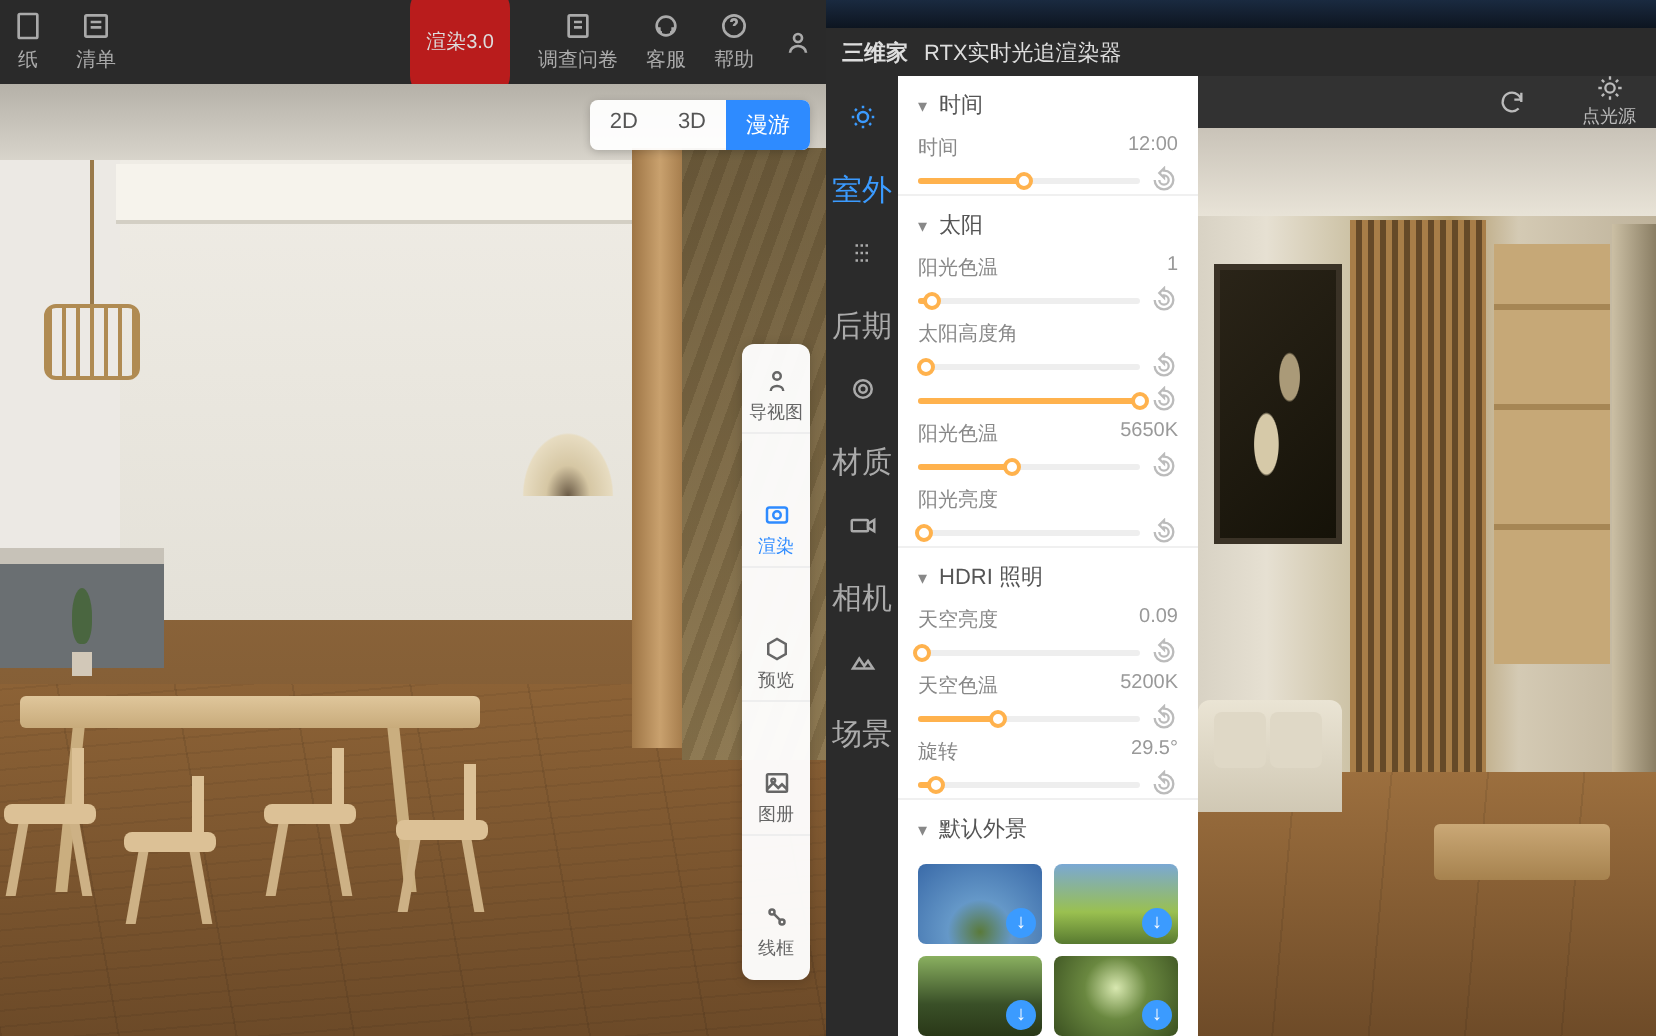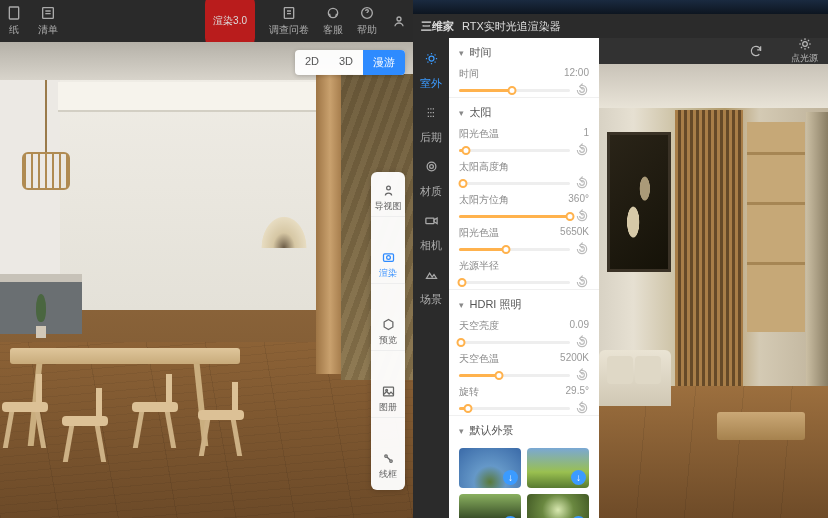--- a/index.html
+++ b/index.html
@@ -102,21 +102,21 @@
 .side-toolbar .tbtn.active { color:#2e8bff; }
 .side-toolbar .tbtn svg { width:15px; height:15px; }
 
 
 .right-app { flex:1; height:518px; position:relative; display:flex; flex-direction:column; background:#000; }
 .right-header { height:14px; background:linear-gradient(180deg,#1a2a40,#0d1520); }
 .right-title { height:24px; background:#2b2b2b; color:#ddd; display:flex; align-items:center; padding:0 8px; font-size:11px; gap:8px;}
 .right-title .logo{font-weight:bold;}
 .right-body { flex:1; display:flex; overflow:hidden; }
 .dark-rail { width:36px; background:#2b2b2b; display:flex; flex-direction:column; align-items:center; padding-top:6px;}
-.dark-rail .ritem{ width:100%; padding:7px 0; display:flex; flex-direction:column; align-items:center; color:#aaa; font-size:11px; gap:10px; cursor:pointer;text-align:center;}
+.dark-rail .ritem{ width:100%; padding:7px 0; display:flex; flex-direction:column; align-items:center; color:#aaa; font-size:15px; gap:20px; cursor:pointer;text-align:center;}
 .dark-rail .ritem.active{ color:#3b9bff; }
 .dark-rail .ritem svg{width:15px;height:15px;}
 .panel { width:150px; background:#fff; display:flex; flex-direction:column; overflow:hidden;}
 .panel .section-head{ padding:7px 10px 4px; font-size:11px; color:#555; display:flex; align-items:center; gap:6px; border-top:1px solid #f0f0f0;}
 .panel .section-head.first{border-top:none;}
 .panel .section-head::before{content:"▾"; font-size:9px; color:#888;}
 .panel .row{ padding:3px 10px 0; }
 .panel .row .lbl{ display:flex; justify-content:space-between; font-size:10px; color:#888; margin-bottom:2px;}
 .panel .row .lbl .val{color:#999;}
 .panel .row .ctrl{ display:flex; align-items:center; gap:5px;}
@@ -386,24 +386,20 @@
             <div class="slider">
               <div class="fill" style="width:4%"></div>
               <div class="knob" style="left:4%"></div>
             </div>
             <svg class="reset" viewBox="0 0 24 24" fill="none" stroke="currentColor" stroke-width="2">
               <path d="M4 12a8 8 0 108-8V2L8 6l4 4V8a4 4 0 11-4 4"></path>
             </svg>
           </div>
         </div>
       <div class="row">
-          <div class="lbl">
-            <span>太阳方位角</span>
-            <span class="val">360°</span>
-          </div>
         <div class="ctrl">
             <div class="slider">
               <div class="fill" style="width:100%"></div>
               <div class="knob" style="left:100%"></div>
             </div>
             <svg class="reset" viewBox="0 0 24 24" fill="none" stroke="currentColor" stroke-width="2">
               <path d="M4 12a8 8 0 108-8V2L8 6l4 4V8a4 4 0 11-4 4"></path>
             </svg>
           </div>
         </div>
@@ -417,21 +413,21 @@
               <div class="fill" style="width:42%"></div>
               <div class="knob" style="left:42%"></div>
             </div>
             <svg class="reset" viewBox="0 0 24 24" fill="none" stroke="currentColor" stroke-width="2">
               <path d="M4 12a8 8 0 108-8V2L8 6l4 4V8a4 4 0 11-4 4"></path>
             </svg>
           </div>
         </div>
       <div class="row">
           <div class="lbl">
-            <span>光源半径</span>
+            <span>阳光亮度</span>
             <span class="val"></span>
           </div>
         <div class="ctrl">
             <div class="slider">
               <div class="fill" style="width:3%"></div>
               <div class="knob" style="left:3%"></div>
             </div>
             <svg class="reset" viewBox="0 0 24 24" fill="none" stroke="currentColor" stroke-width="2">
               <path d="M4 12a8 8 0 108-8V2L8 6l4 4V8a4 4 0 11-4 4"></path>
             </svg>

